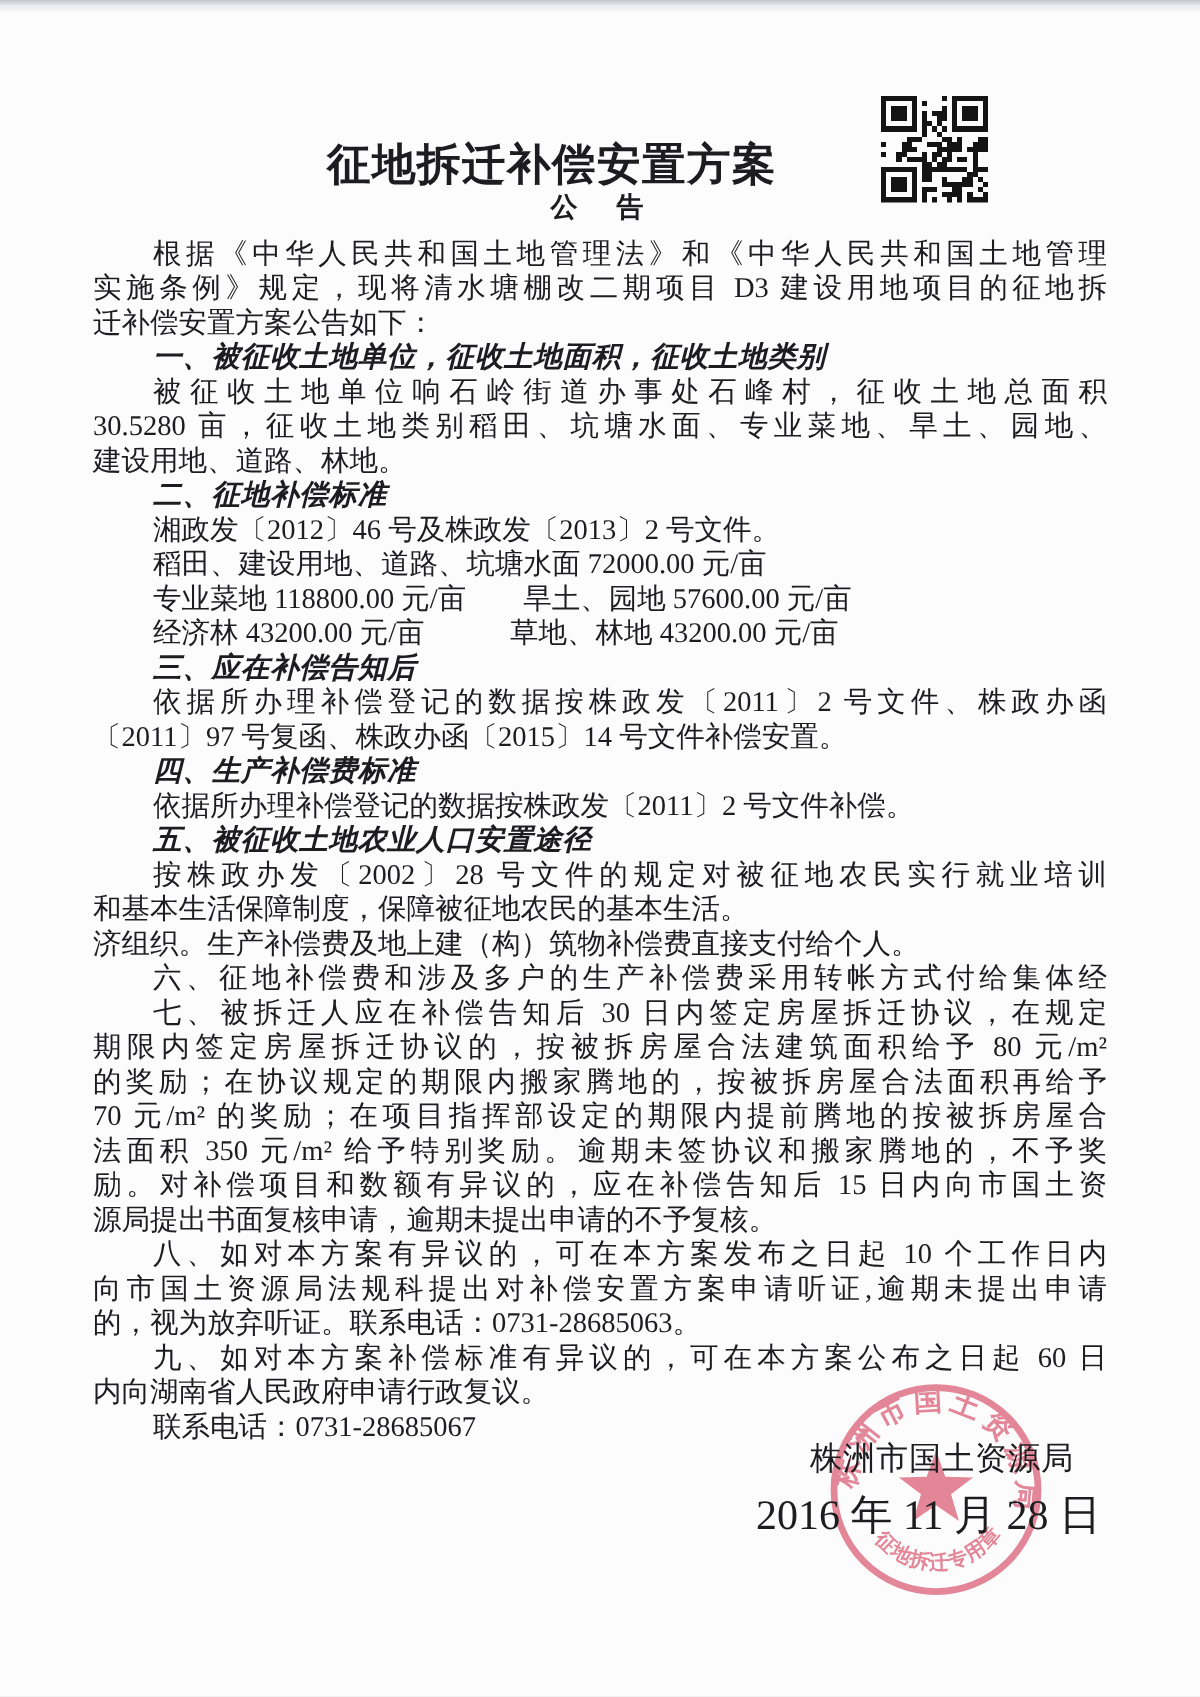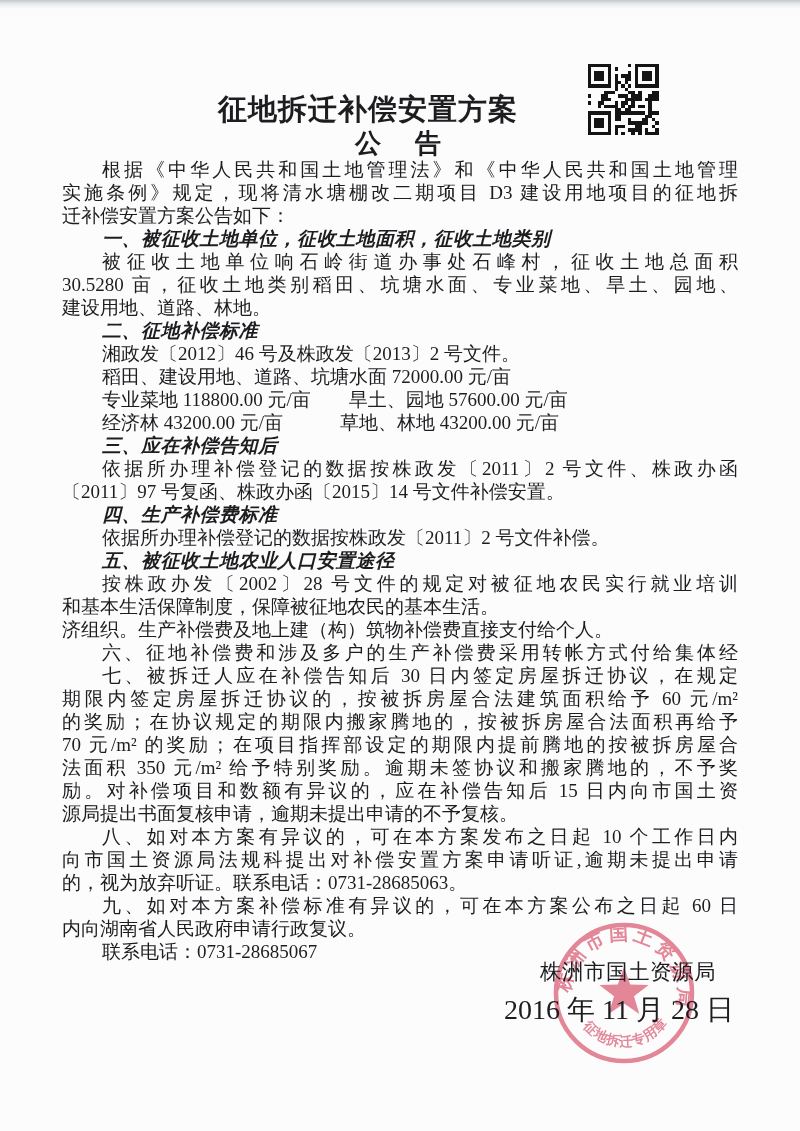--- a/index.html
+++ b/index.html
@@ -14,21 +14,21 @@
     background:linear-gradient(180deg,rgba(146,154,166,.55),rgba(186,192,202,.28) 45%,rgba(252,252,253,0));
   }
   .qr{position:absolute;left:585px;top:64px;width:76px;height:71px;}
   .qr svg{width:100%;height:100%;shape-rendering:crispEdges;}
   .title{
     position:absolute;left:0;top:90px;width:736px;margin:0;
     text-align:center;font-size:29px;font-weight:700;letter-spacing:1px;
   }
   .subtitle{
     position:absolute;left:0;top:126px;width:800px;margin:0;
-    text-align:center;font-size:26px;font-weight:700;letter-spacing:4px;
+    text-align:center;font-size:18px;font-weight:700;letter-spacing:4px;
   }
   .doc-body{
     position:absolute;left:62px;top:158px;width:676px;
     font-size:19px;line-height:23px;
   }
   .line{height:23px;white-space:nowrap;}
   .line.j{
     white-space:normal;overflow:hidden;
     text-align:justify;text-align-last:justify;text-justify:inter-character;
   }
@@ -212,21 +212,21 @@
       <div class="line j ind">依据所办理补偿登记的数据按株政发〔2011〕2 号文件、株政办函</div>
       <div class="line l">〔2011〕97 号复函、株政办函〔2015〕14 号文件补偿安置。</div>
       <div class="line h ind">四、生产补偿费标准</div>
       <div class="line l ind">依据所办理补偿登记的数据按株政发〔2011〕2 号文件补偿。</div>
       <div class="line h ind">五、被征收土地农业人口安置途径</div>
       <div class="line j ind">按株政办发〔2002〕28 号文件的规定对被征地农民实行就业培训</div>
       <div class="line l">和基本生活保障制度，保障被征地农民的基本生活。</div>
       <div class="line l">济组织。生产补偿费及地上建（构）筑物补偿费直接支付给个人。</div>
       <div class="line j ind">六、征地补偿费和涉及多户的生产补偿费采用转帐方式付给集体经</div>
       <div class="line j ind">七、被拆迁人应在补偿告知后 30 日内签定房屋拆迁协议，在规定</div>
-      <div class="line j">期限内签定房屋拆迁协议的，按被拆房屋合法建筑面积给予 60 元/m²</div>
+      <div class="line j">期限内签定房屋拆迁协议的，按被拆房屋合法建筑面积给予 80 元/m²</div>
       <div class="line j">的奖励；在协议规定的期限内搬家腾地的，按被拆房屋合法面积再给予</div>
       <div class="line j">70 元/m² 的奖励；在项目指挥部设定的期限内提前腾地的按被拆房屋合</div>
       <div class="line j">法面积 350 元/m² 给予特别奖励。逾期未签协议和搬家腾地的，不予奖</div>
       <div class="line j">励。对补偿项目和数额有异议的，应在补偿告知后 15 日内向市国土资</div>
       <div class="line l">源局提出书面复核申请，逾期未提出申请的不予复核。</div>
       <div class="line j ind">八、如对本方案有异议的，可在本方案发布之日起 10 个工作日内</div>
       <div class="line j">向市国土资源局法规科提出对补偿安置方案申请听证,逾期未提出申请</div>
       <div class="line l">的，视为放弃听证。联系电话：0731-28685063。</div>
       <div class="line j ind">九、如对本方案补偿标准有异议的，可在本方案公布之日起 60 日</div>
       <div class="line l">内向湖南省人民政府申请行政复议。</div>

